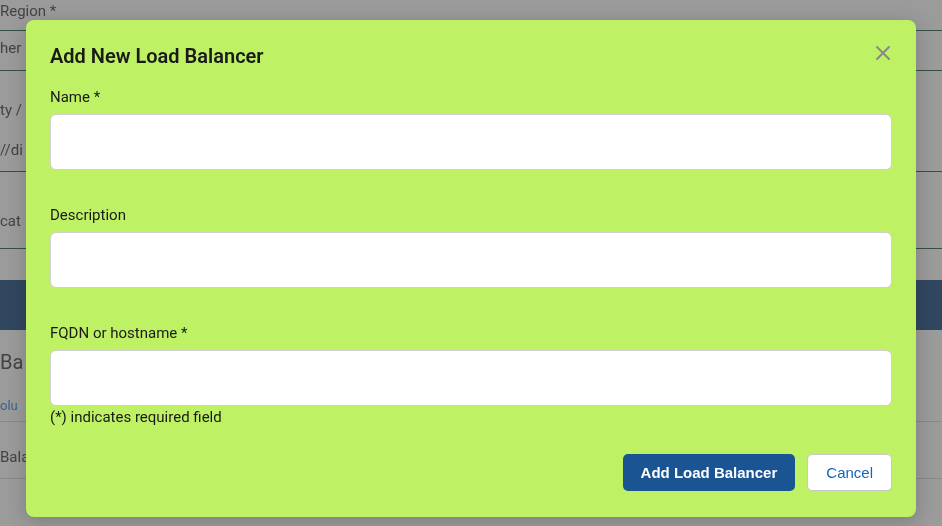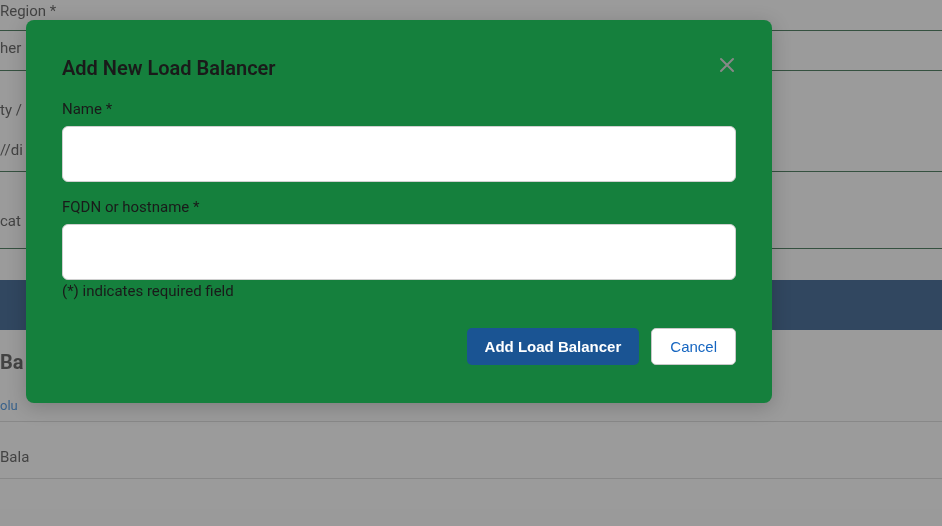--- a/index.html
+++ b/index.html
@@ -44,25 +44,25 @@
       top: 0;
       left: 0;
       width: 100%;
       height: 100%;
       background: rgba(80, 80, 80, 0.55);
     }
     .modal {
       position: absolute;
       top: 20px;
       left: 26px;
-      width: 746px;
-      background: #15803d;
+      width: 890px;
+      background: #bef264;
       border-radius: 8px;
       box-shadow: 0 4px 20px rgba(0,0,0,0.2);
-      padding: 16px;
+      padding: 4px;
     }
     .modal-header {
       display: flex;
       justify-content: space-between;
       align-items: flex-start;
       padding: 20px 20px 10px 20px;
     }
     .modal-title {
       font-size: 20px;
       font-weight: 600;
@@ -74,21 +74,21 @@
       cursor: pointer;
       color: #888;
       display: flex;
       align-items: center;
       justify-content: center;
     }
     .modal-body {
       padding: 10px 20px 10px 20px;
     }
     .form-group {
-      margin-bottom: 16px;
+      margin-bottom: 36px;
     }
     .form-label {
       display: block;
       font-size: 15px;
       color: #1a1a1a;
       margin-bottom: 8px;
     }
     .form-input {
       width: 100%;
       height: 56px;
@@ -142,21 +142,21 @@
   <div style="height:30px;padding-top:30px;">
     <span class="bg-text">ty /</span>
   </div>
   <div class="bg-row" style="padding-top:20px;padding-bottom:12px;margin-top:20px;">
     <span class="bg-text">//di</span>
   </div>
   <div class="bg-row" style="padding-top:20px;padding-bottom:18px;margin-top:20px;">
     <span class="bg-text">cat</span>
   </div>
   <div class="bg-dark-bar"></div>
-  <div style="position:absolute;top:350px;font-size:20px;font-weight:700;">
+  <div style="position:absolute;top:350px;font-size:20px;font-weight:400;">
     <span class="bg-text">Ba</span>
   </div>
   <div style="position:absolute;top:398px;color:#1976d2;font-size:13px;border-bottom:1px solid #ccc;width:100%;padding-bottom:8px;">
     <span>olu</span>
   </div>
   <div style="position:absolute;top:448px;border-bottom:1px solid #ccc;width:100%;padding-bottom:12px;">
     <span class="bg-text">Bala</span>
   </div>
 </div>
 
@@ -169,20 +169,24 @@
       <svg width="16" height="16" viewBox="0 0 16 16" fill="none">
         <path d="M2 2 L14 14 M14 2 L2 14" stroke="currentColor" stroke-width="2" stroke-linecap="round"></path>
       </svg>
     </div>
   </div>
   <div class="modal-body">
     <div class="form-group">
       <label class="form-label">Name *</label>
       <input type="text" class="form-input" value="" style="">
     </div>
+    <div class="form-group">
+      <label class="form-label">Description</label>
+      <input type="text" class="form-input" value="" style="">
+    </div>
     <div class="form-group" style="margin-bottom:0;">
       <label class="form-label">FQDN or hostname *</label>
       <input type="text" class="form-input" value="" style="">
     </div>
     <div class="required-note">(*) indicates required field</div>
   </div>
   <div class="modal-footer">
     <button class="btn btn-primary">Add Load Balancer</button>
     <button class="btn btn-cancel">Cancel</button>
   </div>

